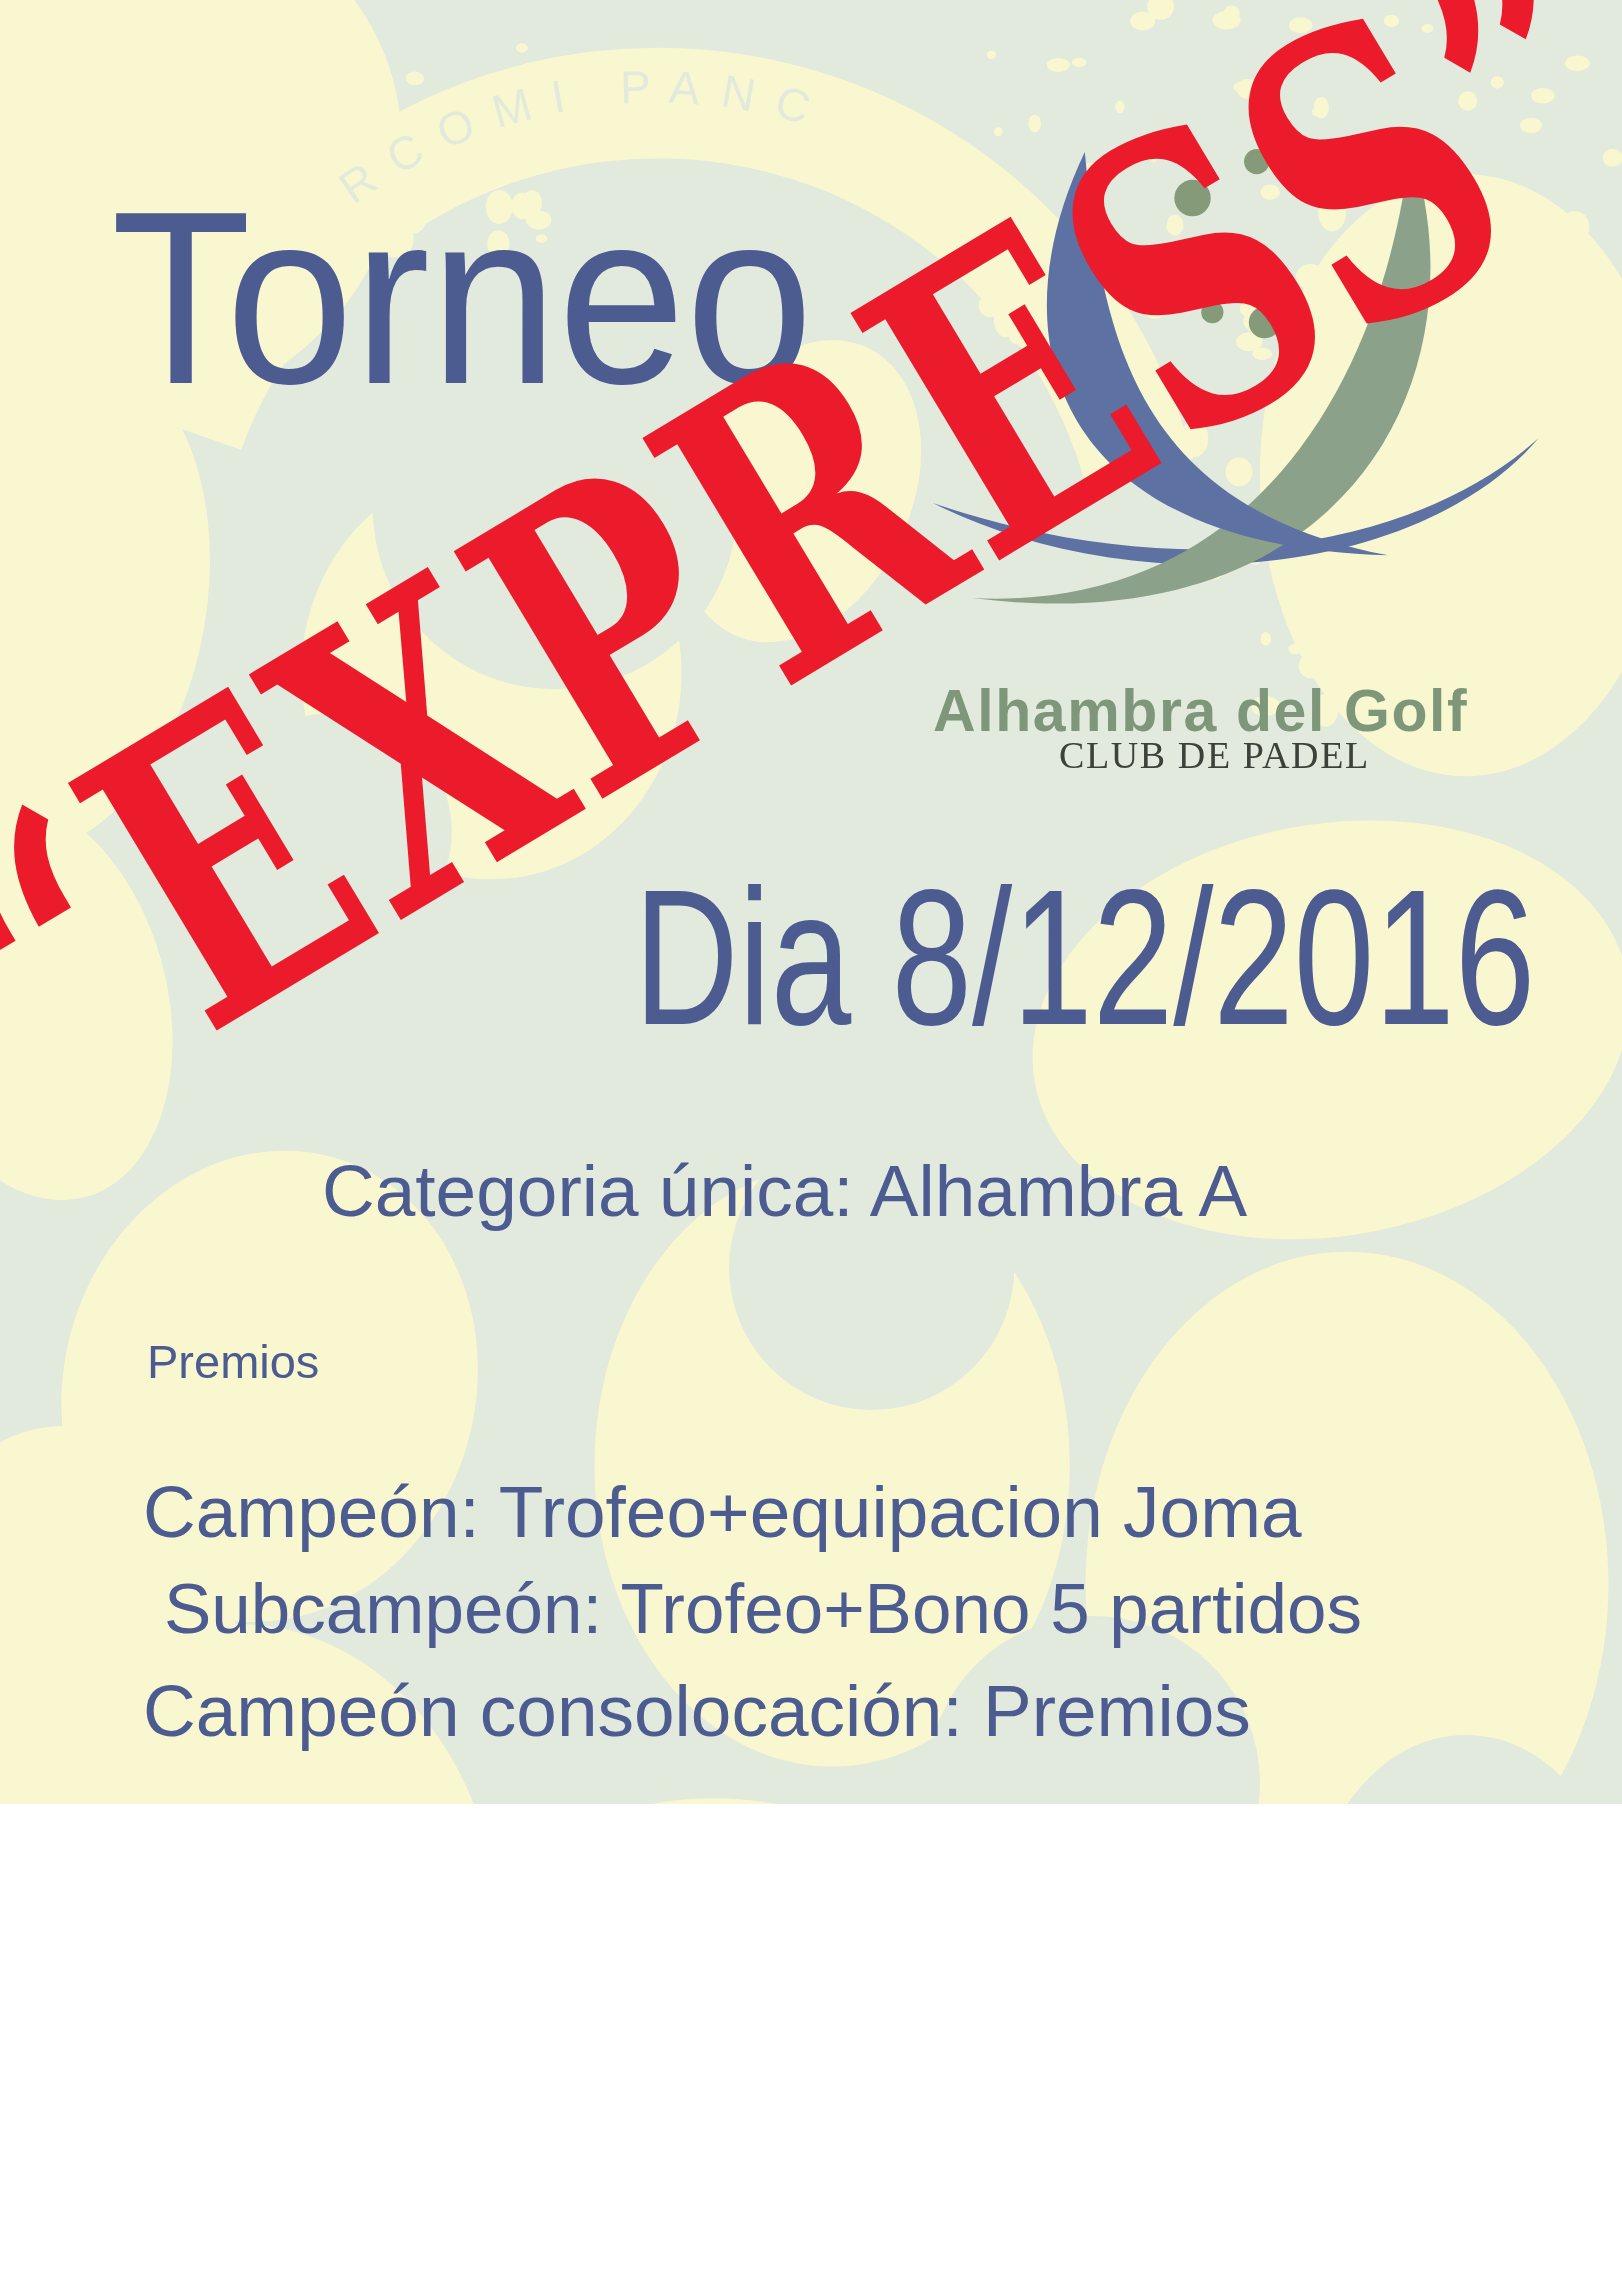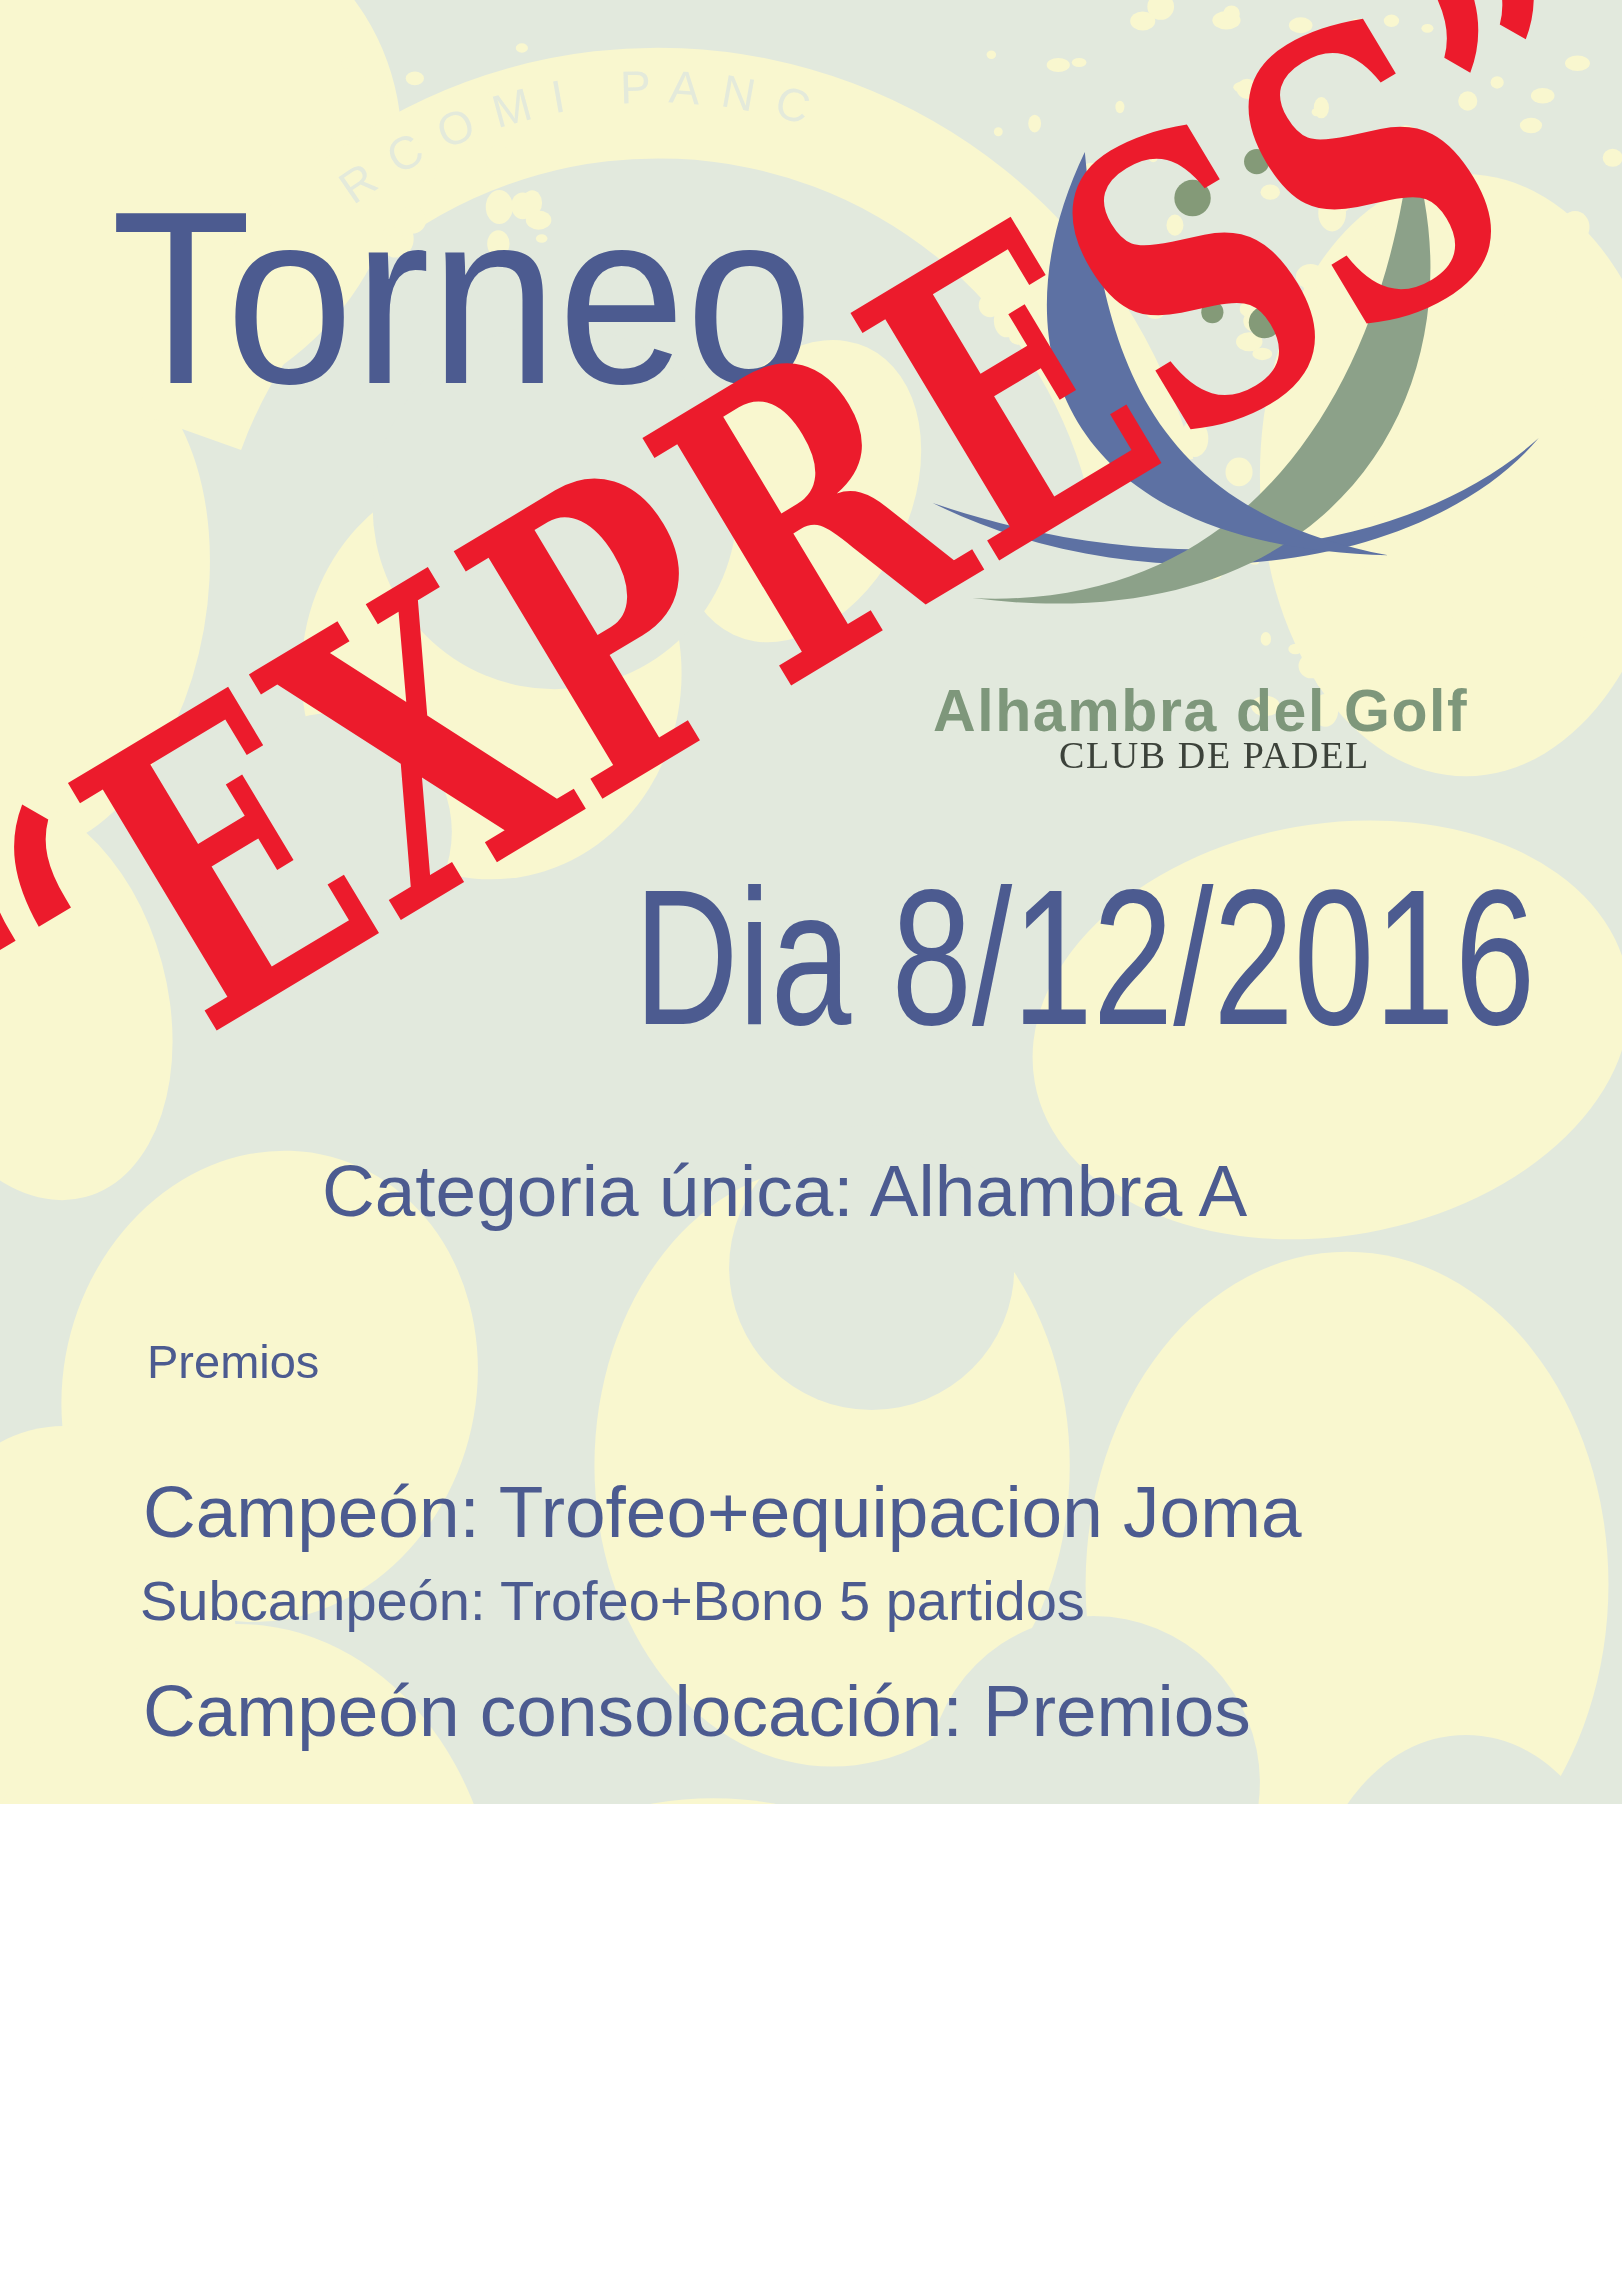--- a/index.html
+++ b/index.html
@@ -17,21 +17,21 @@
     line-height:1;
     white-space:nowrap;
     color:var(--text-blue,#4c5b90);
     transform-origin:0 0;
   }
   .title{left:111px;top:174px;font-size:247px;transform:scaleX(.93);}
   .dia{left:634px;top:861px;font-size:193px;transform:scaleX(.75);}
   .category{left:322px;top:1154px;font-size:73px;}
   .premios{left:147px;top:1338px;font-size:47px;}
   .prize0{left:143px;top:1475px;font-size:73px;}
-  .prize1{left:140px;top:1573px;font-size:56px;}
+  .prize1{left:164px;top:1573px;font-size:71px;}
   .prize2{left:143px;top:1674px;font-size:73px;}
   .fee{left:545px;top:1946px;font-size:73px;letter-spacing:1.6px;}
   .contact{left:124px;top:2084px;font-size:73px;}
   .logo-name{left:933px;top:682px;font-size:59px;letter-spacing:1.6px;color:var(--logo-text-green,#7e977b);font-weight:bold;}
   .logo-sub{left:1059px;top:736px;font-size:38px;letter-spacing:1.6px;color:var(--logo-subtitle-gray,#3c423a);font-family:Liberation Serif, serif;}
   .stamp-text{
     font-family:"DejaVu Serif",serif;
     font-weight:bold;
     font-size:500px;
     letter-spacing:10px;

